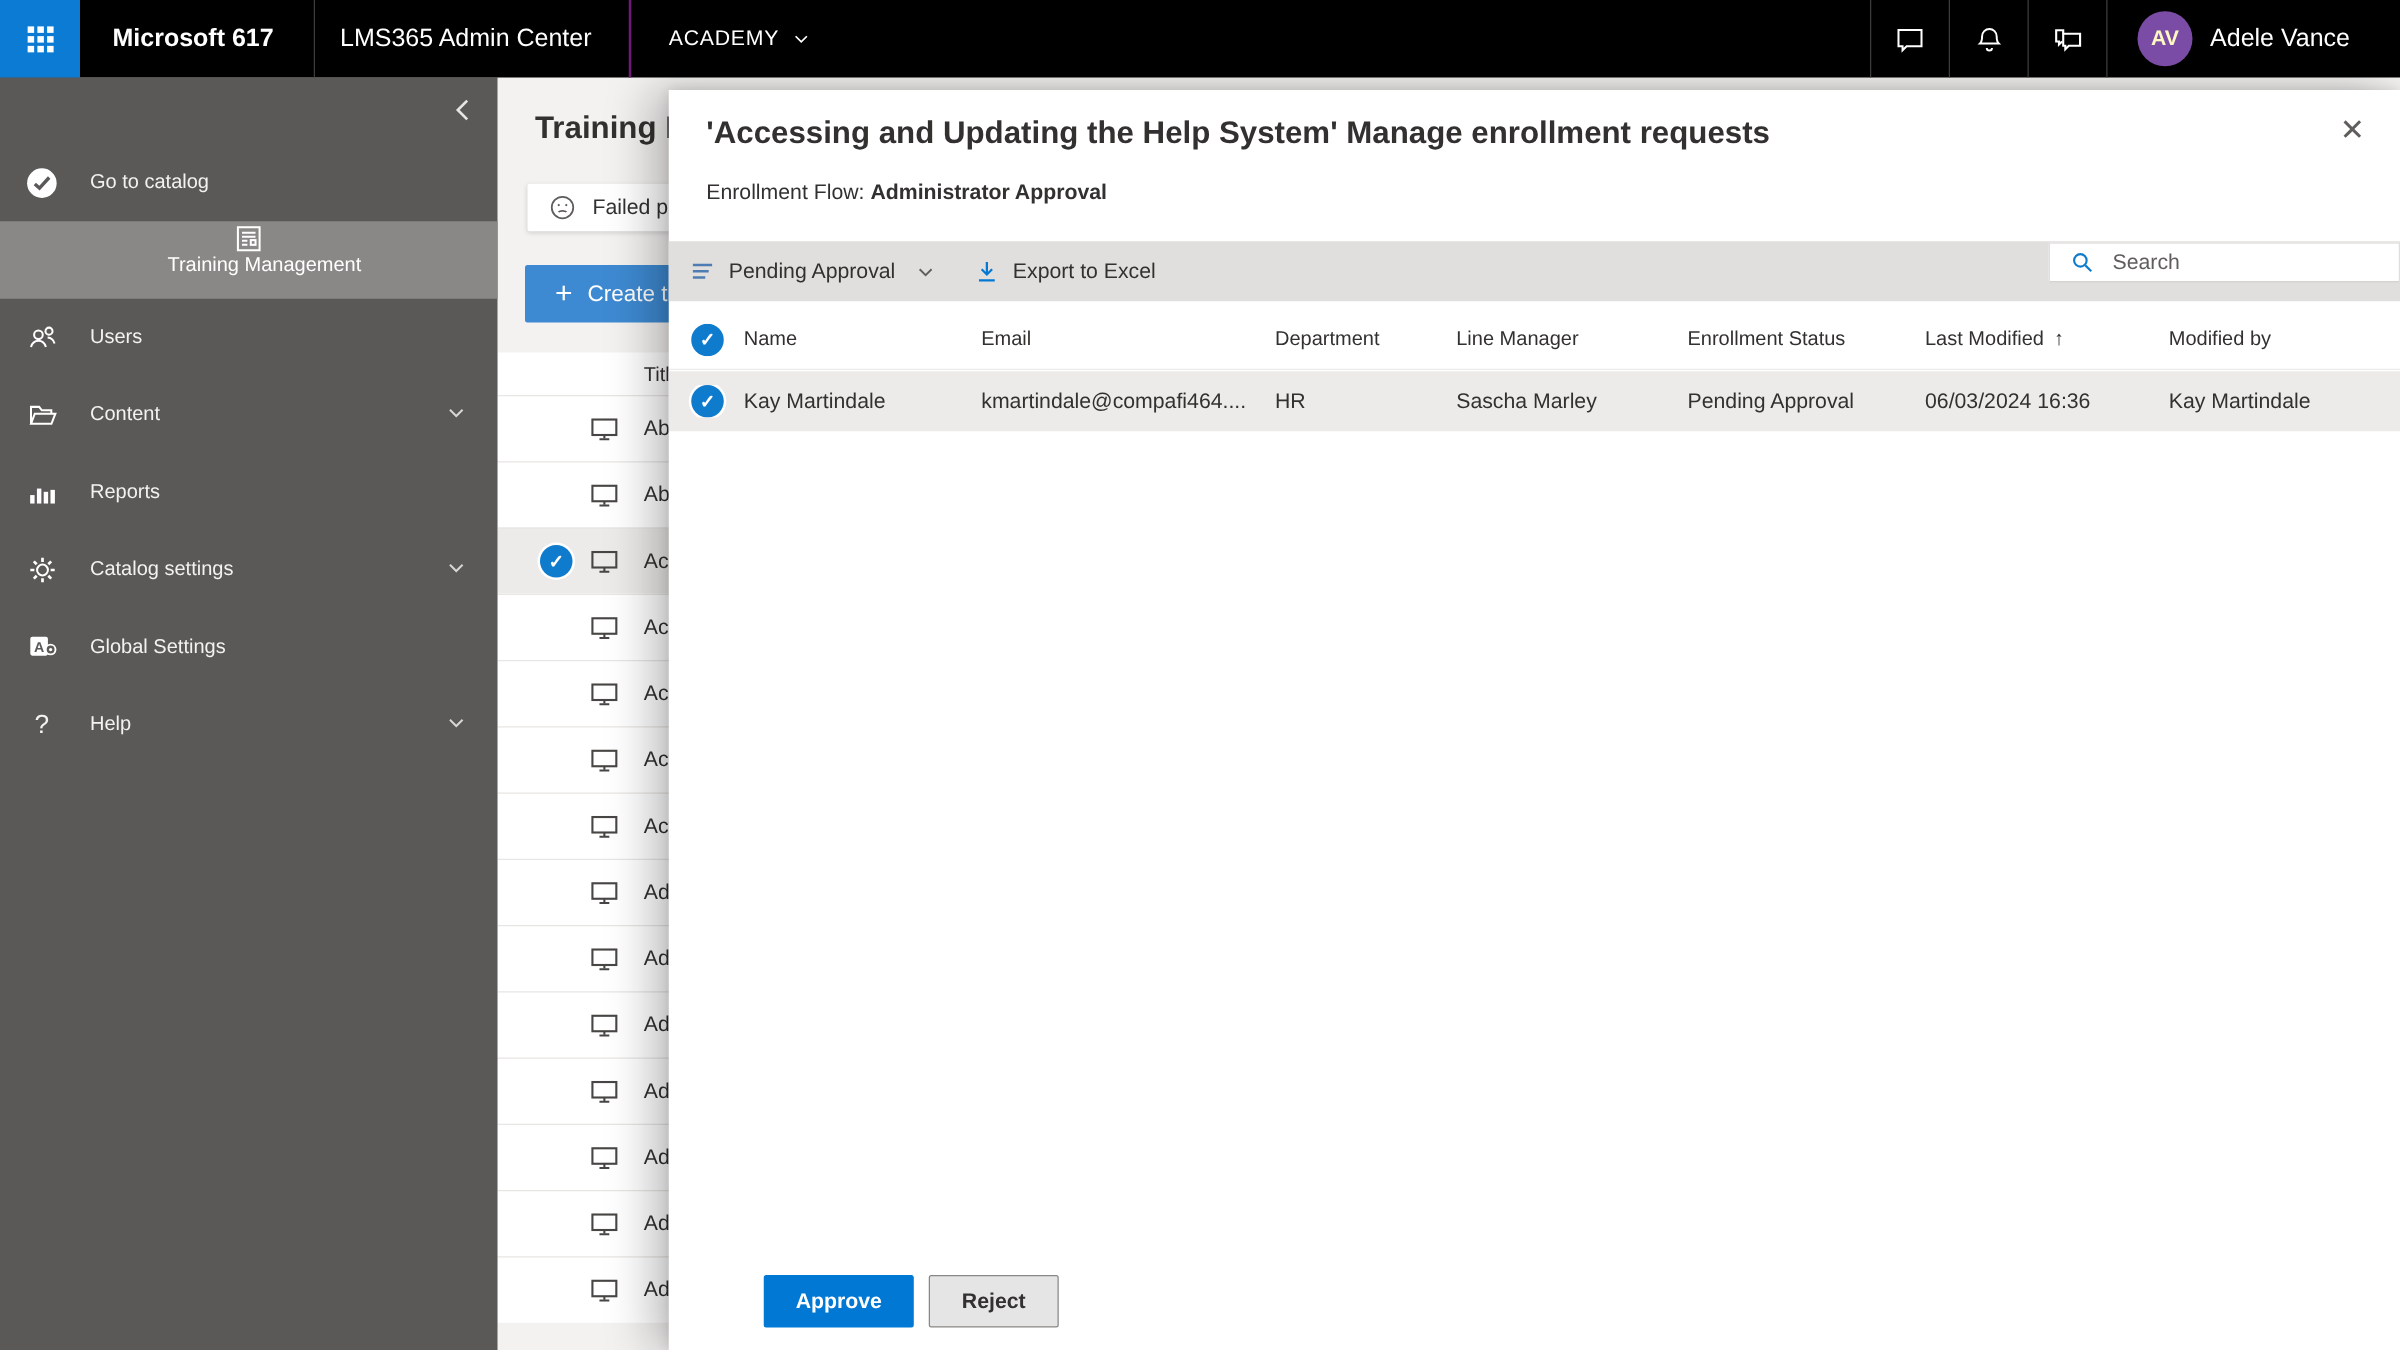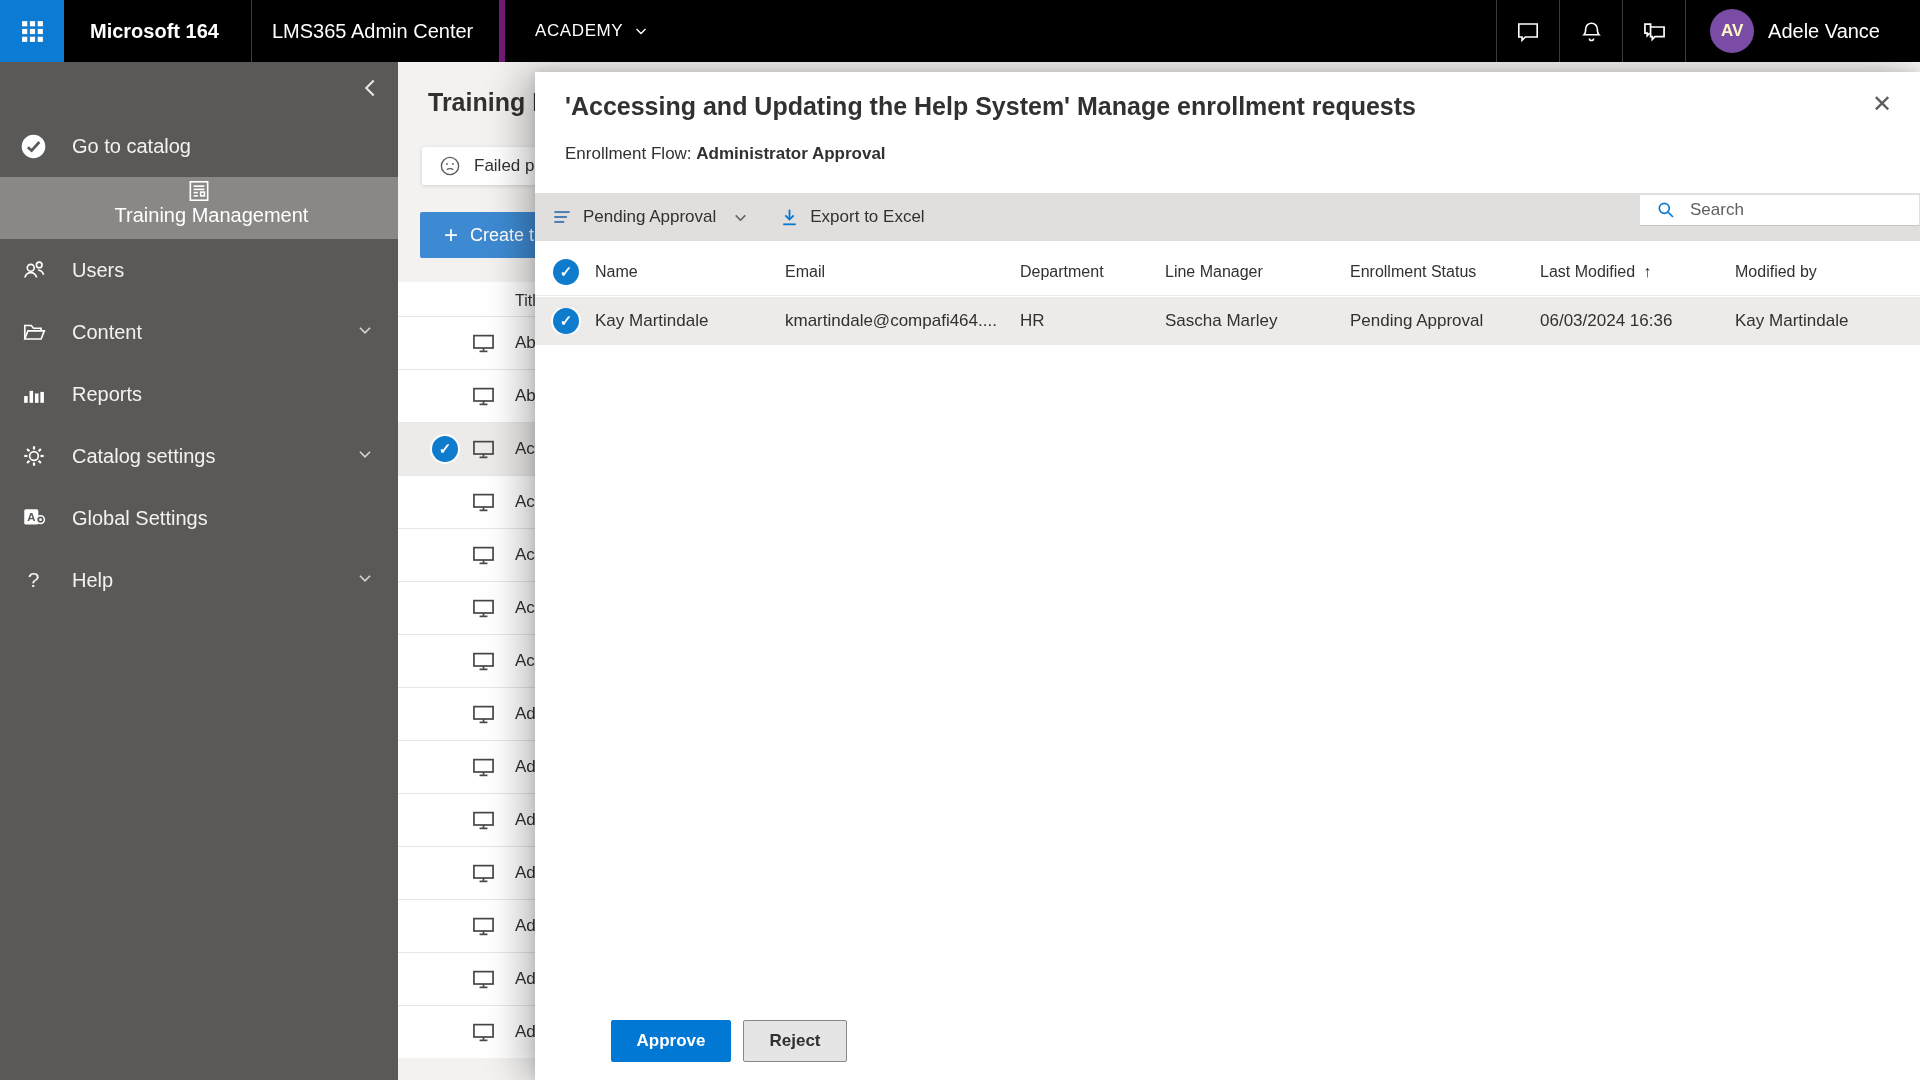--- a/index.html
+++ b/index.html
@@ -5,36 +5,36 @@
   * { margin:0; padding:0; box-sizing:border-box; }
   html,body { width:1920px; height:1080px; background:#f3f2f1; }
   body { font-family:"Liberation Sans", sans-serif; }
   .stage { position:relative; width:1920px; height:1080px; overflow:hidden; }
 
   
   .topbar { position:absolute; left:0; top:0; width:1920px; height:62px; background:#000; display:flex; align-items:stretch; color:#fff; z-index:40; }
   .waffle { width:64px; height:62px; background:#0c7bd4; border:none; display:flex; align-items:center; justify-content:center; cursor:pointer; }
   .tb-cell { display:flex; align-items:center; font-size:20px; color:#fff; }
   .tb-product { width:188px; padding-left:26px; border-right:1px solid #3c3c3c; font-weight:600; }
-  .tb-app { width:253px; padding-left:20px; border-right:6px solid #701a75; }
+  .tb-app { width:253px; padding-left:20px; border-right:2px solid #701a75; }
   .tb-tenant { padding-left:30px; font-size:17px; letter-spacing:.6px; gap:10px; cursor:pointer; }
   .tb-spacer { flex:1; }
   .tb-icon-btn { width:63px; border:none; background:transparent; border-left:1px solid #3c3c3c; display:flex; align-items:center; justify-content:center; cursor:pointer; }
   .tb-user { display:flex; align-items:center; gap:14px; border-left:1px solid #3c3c3c; padding:0 40px 0 24px; cursor:pointer; }
   .avatar { width:44px; height:44px; border-radius:50%; background:#7a4ca5; color:#fef9c3; font-size:17px; font-weight:700; display:flex; align-items:center; justify-content:center; }
   .uname { font-size:20px; }
 
   
   .sidebar { position:absolute; left:0; top:62px; width:398px; bottom:0; background:#5b5957; z-index:10; }
   .collapse { position:absolute; top:14px; right:16px; background:transparent; border:none; cursor:pointer; }
   .menu { position:absolute; top:53px; left:0; right:0; }
   .mi { height:62px; display:flex; align-items:center; padding:0 20px; color:#f3f2f1; cursor:pointer; }
   .mi.sel { background:#8a8886; color:#fff;flex-direction:column; }
   .mi .ic { width:27px; height:27px; flex:0 0 27px; display:flex; align-items:center; justify-content:center; }
-  .mi .lbl { margin-left:25px; font-size:20px; white-space:nowrap; }
+  .mi .lbl { margin-left:25px; font-size:16px; white-space:nowrap; }
   .mi .chev { margin-left:auto; margin-right:4px; color:#d8d6d4; }
   .qmark { font-size:21px; color:#f3f2f1; font-weight:400; }
 
   
   .panel { position:absolute; left:398px; top:62px; right:0; bottom:0; background:#f3f2f1; z-index:5; overflow:hidden; }
   .panel-title { position:absolute; left:30px; top:26px; font-size:25px; font-weight:600; color:#323130; white-space:nowrap; }
   .notice { position:absolute; left:24px; top:85px; width:620px; height:38px; background:#fff; border-radius:2px; box-shadow:0 1px 4px rgba(0,0,0,.14); display:flex; align-items:center; gap:12px; padding-left:16px; font-size:17px; color:#323130; cursor:pointer; white-space:nowrap; }
   .create-btn { position:absolute; left:22px; top:150px; width:620px; height:46px; background:#3e8ad2; color:#fff; border:none; border-radius:2px; display:flex; align-items:center; padding-left:24px; gap:12px; font-size:18px; cursor:pointer; white-space:nowrap; font-family:inherit; }
   .create-btn .plus { font-size:24px; font-weight:300; line-height:1; }
   .course-table { position:absolute; left:0; top:220px; right:0; background:#fff; }
@@ -86,21 +86,21 @@
             <rect x="18" y="3" width="5" height="5"></rect>
           <rect x="3" y="10.5" width="5" height="5"></rect>
             <rect x="10.5" y="10.5" width="5" height="5"></rect>
             <rect x="18" y="10.5" width="5" height="5"></rect>
           <rect x="3" y="18" width="5" height="5"></rect>
             <rect x="10.5" y="18" width="5" height="5"></rect>
             <rect x="18" y="18" width="5" height="5"></rect>
         </g>
       </svg>
     </button>
-    <div class="tb-cell tb-product">Microsoft 164</div>
+    <div class="tb-cell tb-product">Microsoft 617</div>
     <div class="tb-cell tb-app">LMS365 Admin Center</div>
     <div class="tb-cell tb-tenant">
       <span>ACADEMY</span>
       <svg width="16" height="16" viewBox="0 0 16 16" fill="none" stroke="#fff" stroke-width="1.4">
           <path d="M3.5 6l4.5 4.5L12.5 6"></path>
         </svg>
     </div>
     <div class="tb-spacer"></div>
     <button class="tb-icon-btn">
       <svg width="26" height="26" viewBox="0 0 24 24" fill="none" stroke="#fff" stroke-width="1.5">

